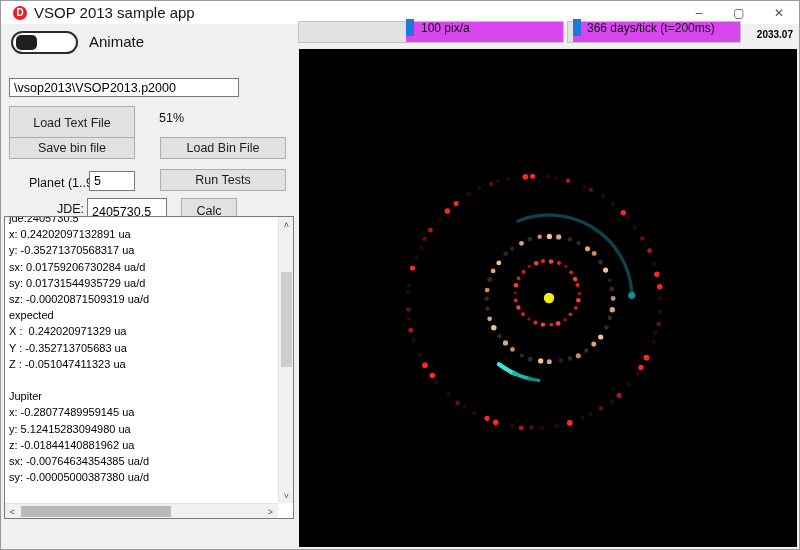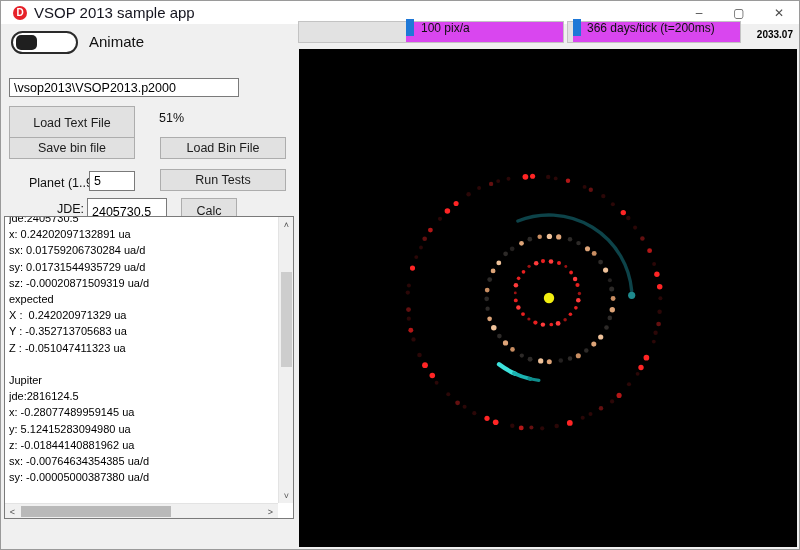--- a/index.html
+++ b/index.html
@@ -97,30 +97,30 @@
   <input id="planet-input" class="tb" type="text" value="5" style="">
   <div id="btn-run-tests" class="btn">Run Tests</div>
   <div id="jde-label" class="lbl">JDE:</div>
   <input id="jde-input" class="tb" type="text" value="2405730.5" style="">
   <div id="btn-calc" class="btn">Calc</div>
 
   <div id="output-box">
     <div id="output-text">
         <div class="log-line">jde:2405730.5</div>
         <div class="log-line">x: 0.24202097132891 ua</div>
+        <div class="log-line">y: -0.35271370568317 ua</div>
         <div class="log-line">sx: 0.01759206730284 ua/d</div>
         <div class="log-line">sy: 0.01731544935729 ua/d</div>
         <div class="log-line">sz: -0.00020871509319 ua/d</div>
         <div class="log-line">expected</div>
         <div class="log-line">X :  0.242020971329 ua</div>
         <div class="log-line">Y : -0.352713705683 ua</div>
         <div class="log-line">Z : -0.051047411323 ua</div>
         <div class="log-line"> </div>
         <div class="log-line">Jupiter</div>
-        <div class="log-line">jde:2816124.5</div>
         <div class="log-line">x: -0.28077489959145 ua</div>
         <div class="log-line">y: 5.12415283094980 ua</div>
         <div class="log-line">z: -0.01844140881962 ua</div>
         <div class="log-line">sx: -0.00764634354385 ua/d</div>
         <div class="log-line">sy: -0.00005000387380 ua/d</div>
       </div>
     <div id="vscroll">
       <div class="scroll-arrow" style="top:0;">˄</div>
       <div id="vthumb"></div>
       <div class="scroll-arrow" style="bottom:0;">˅</div>

